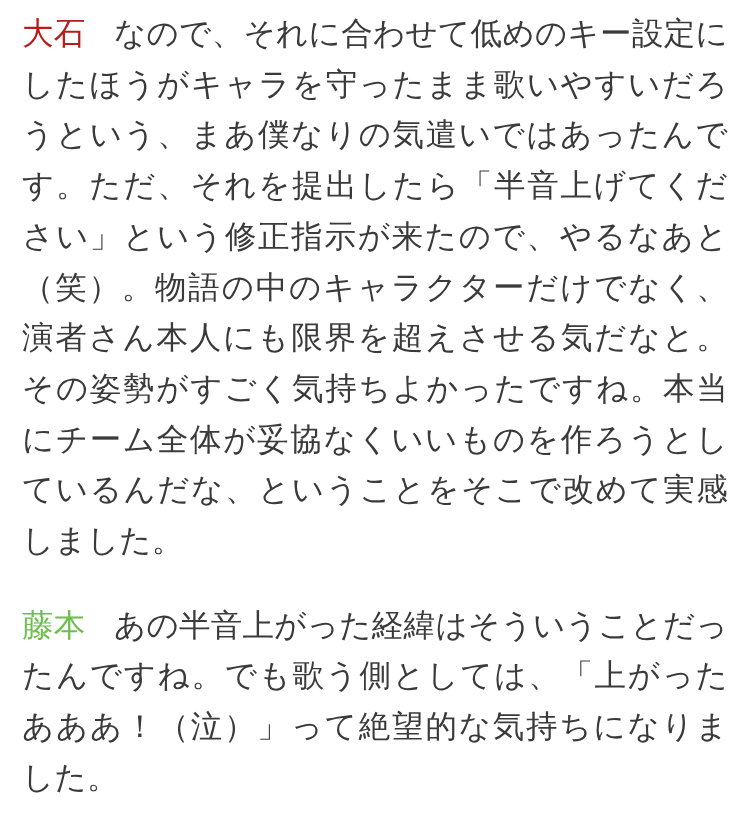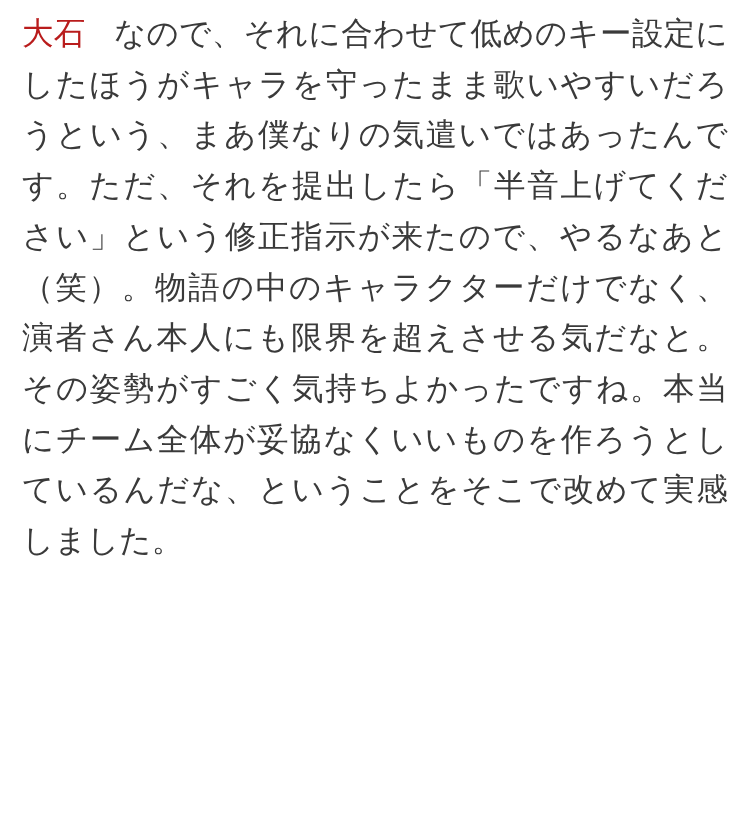--- a/index.html
+++ b/index.html
@@ -50,14 +50,17 @@
 </style>
 </head>
 <body>
 
 <div class="page">
 
   <div class="qa-block">
     <p class="qa-text"><span class="speaker speaker-oishi">大石</span><span class="body-text">なので、それに合わせて低めのキー設定にしたほうがキャラを守ったまま歌いやすいだろうという、まあ僕なりの気遣いではあったんです。ただ、それを提出したら「半音上げてください」という修正指示が来たので、やるなあと（笑）。物語の中のキャラクターだけでなく、演者さん本人にも限界を超えさせる気だなと。その姿勢がすごく気持ちよかったですね。本当にチーム全体が妥協なくいいものを作ろうとしているんだな、ということをそこで改めて実感しました。</span></p>
   </div>
 
+  <div class="qa-block">
+    <p class="qa-text"><span class="speaker speaker-fujimoto">藤本</span><span class="body-text">あの半音上がった経緯はそういうことだったんですね。でも歌う側としては、「上がったあああ！（泣）」って絶望的な気持ちになりました。</span></p>
+  </div>
 
 </div>
 
 </body></html>

